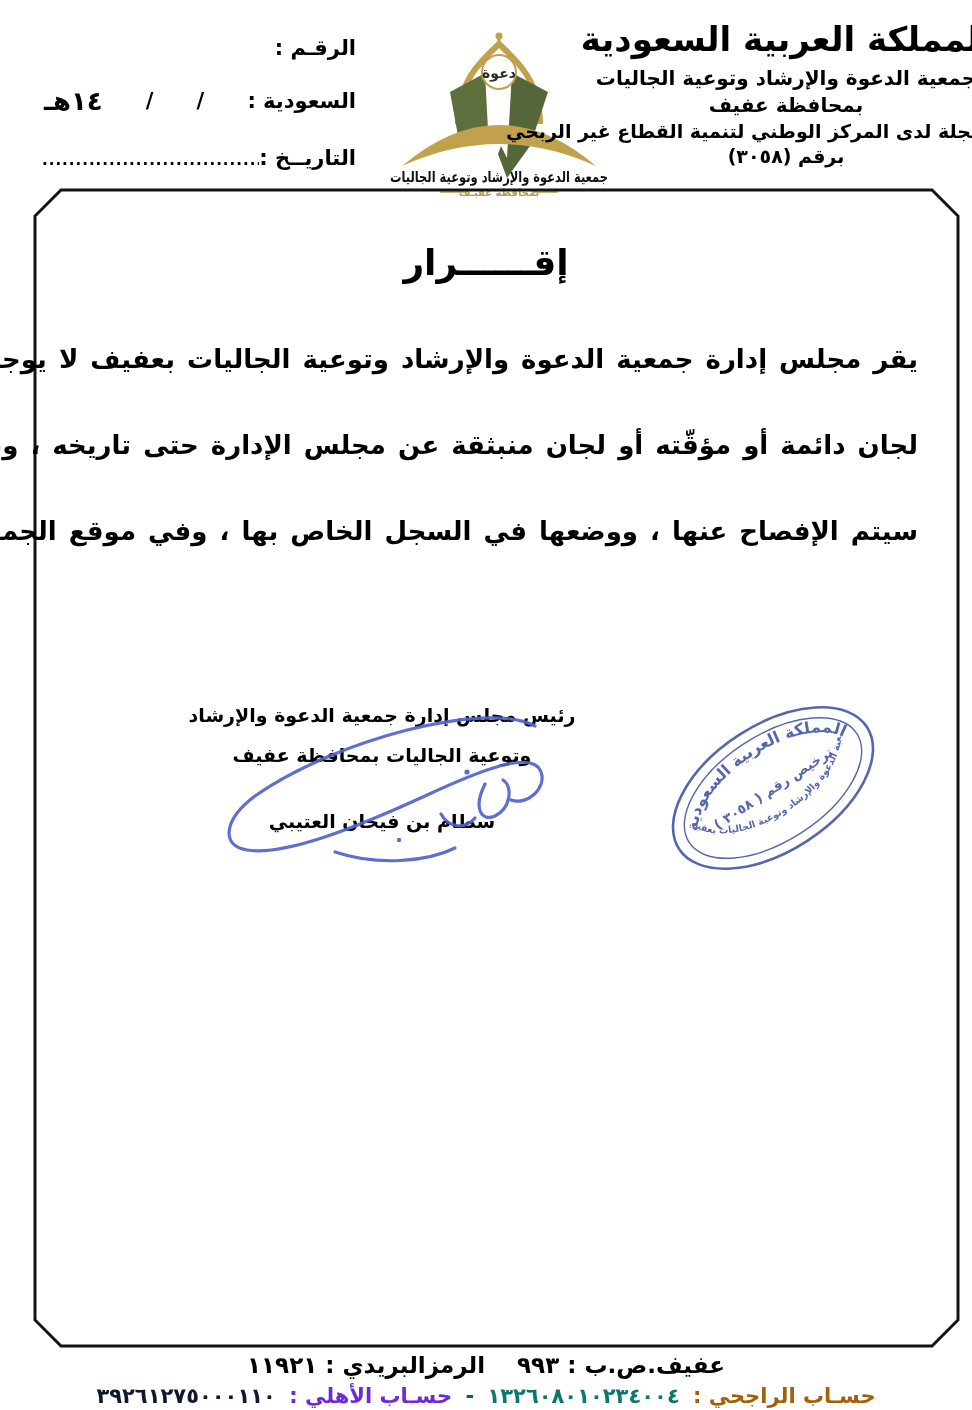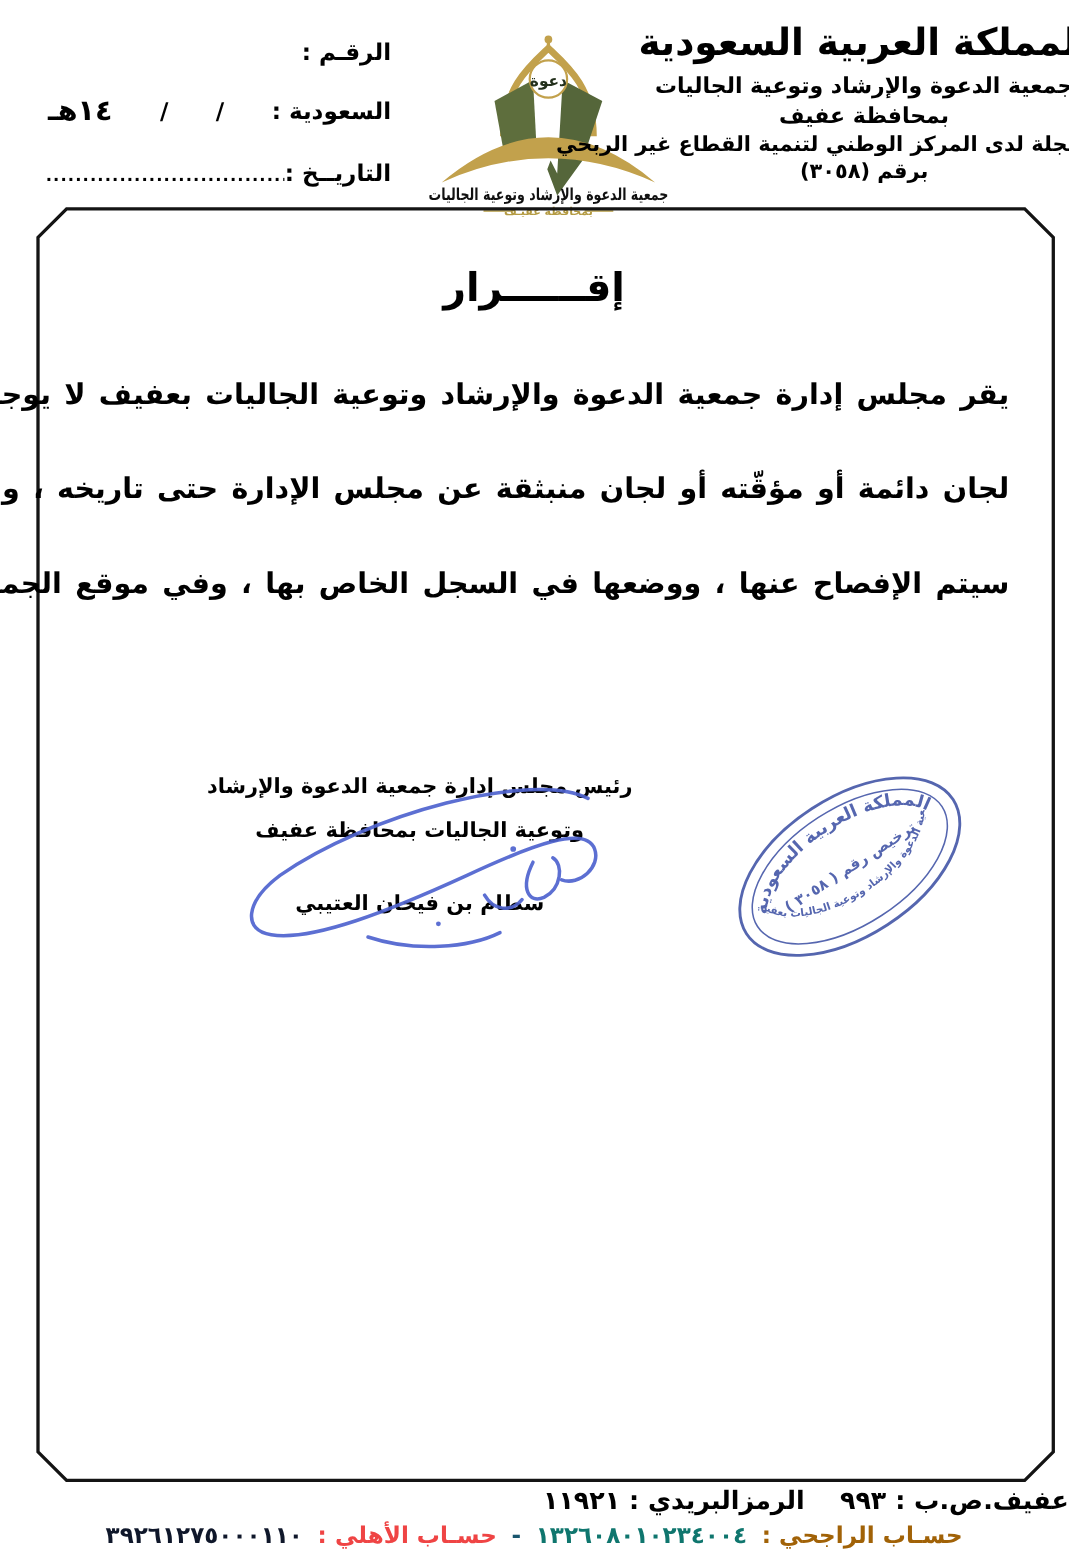--- a/index.html
+++ b/index.html
@@ -41,21 +41,21 @@
   .l1{ top:332px; } .l2{ top:418px; } .l3{ top:504px; }
   
   .sig-block{ position:absolute; top:692px; left:168px; width:428px; text-align:center;
               direction:rtl; font-weight:bold; font-size:19px; }
   .sig-block .t2{ margin-top:18px; }
   .sig-block .name{ margin-top:44px; }
   .sig-svg{ position:absolute; left:185px; top:676px; width:405px; height:205px; pointer-events:none; }
   
   .stamp-svg{ position:absolute; left:652px; top:680px; width:242px; height:192px; }
   
-  .footer-1{ position:absolute; top:1340px; left:0; width:100%; text-align:right;
+  .footer-1{ position:absolute; top:1340px; left:0; width:100%; text-align:center;
              direction:rtl; font-weight:bold; font-size:23px; white-space:pre; }
   .footer-2{ position:absolute; top:1372px; left:0; width:100%; text-align:center;
              direction:rtl; font-weight:bold; font-size:21px; }
   .footer-2 span{ margin:0 3px; }
 </style>
 </head>
 <body>
 
 <div class="page">
 
@@ -148,17 +148,17 @@
         <textPath href="#stArcBot" startOffset="50%" text-anchor="middle">جمعية الدعوة والإرشاد وتوعية الجاليات بعفيف</textPath>
       </text>
     </g>
   </svg>
 
   <div class="footer-1">عفيف.ص.ب : ٩٩٣    الرمزالبريدي : ١١٩٢١</div>
   <div class="footer-2">
     <span style="color:#a16207">حسـاب الراجحي :</span>
     <span style="color:#0f766e">١٣٢٦٠٨٠١٠٢٣٤٠٠٤</span>
     <span style="color:#19566e">-</span>
-    <span style="color:#ef4444">حسـاب الأهلي :</span>
+    <span style="color:#6d28d9">حسـاب الأهلي :</span>
     <span style="color:#0f172a">٣٩٢٦١٢٧٥٠٠٠١١٠</span>
   </div>
 
 </div>
 
 </body></html>

